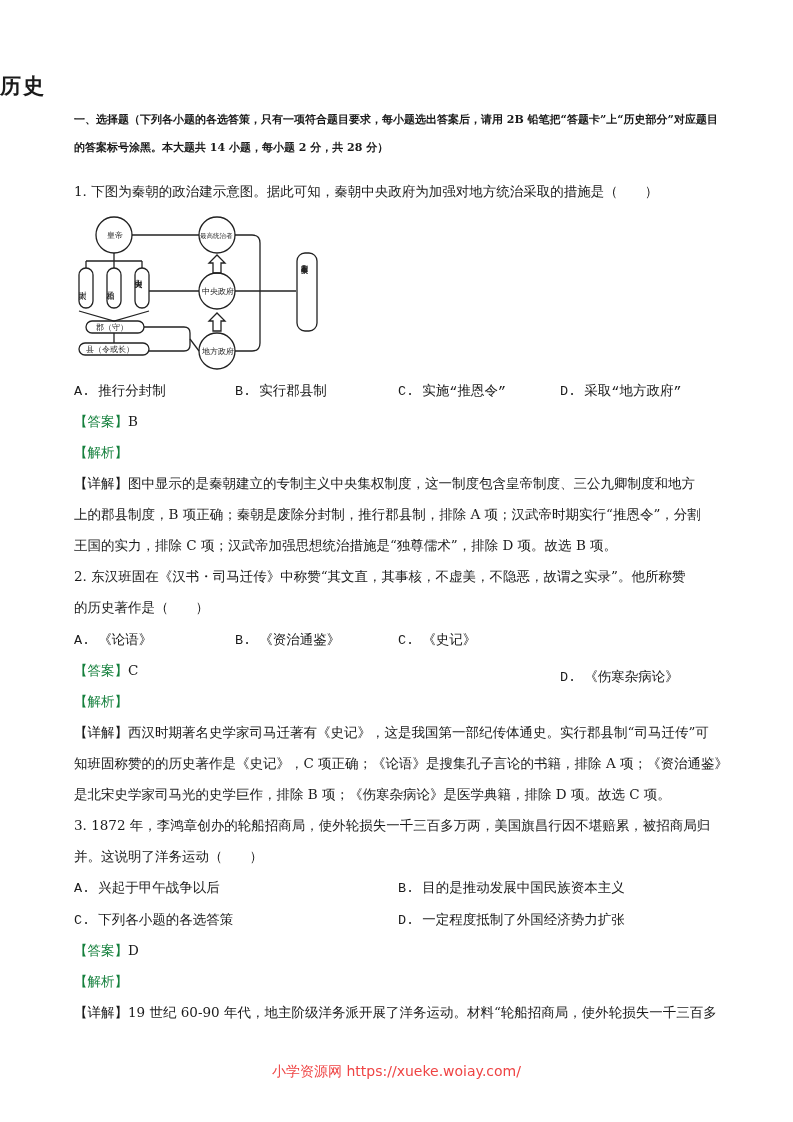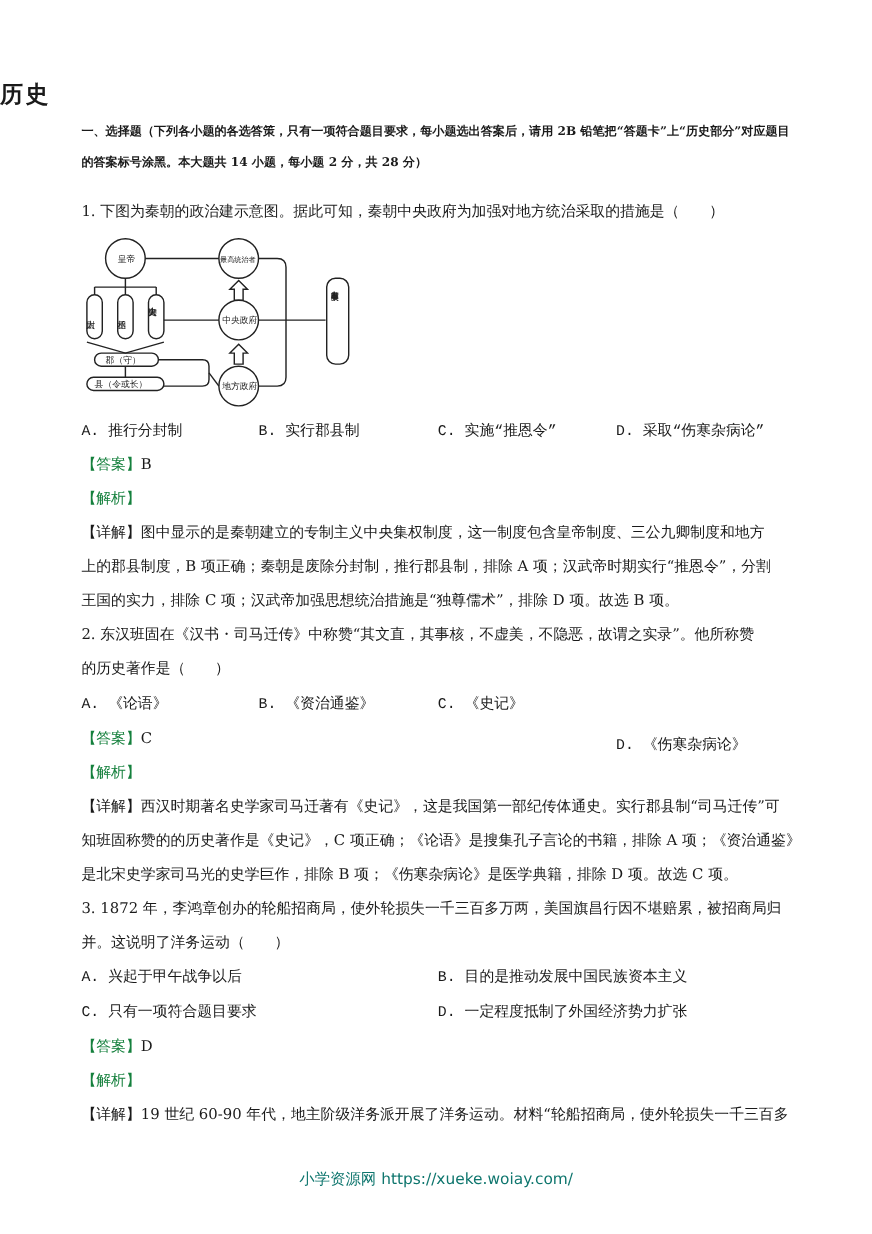--- a/index.html
+++ b/index.html
@@ -7,21 +7,21 @@
          font-family:"DejaVu Serif","Liberation Serif",serif; color:#1a1a1a; }
   .title { position:absolute; top:72px; left:0; width:793px; text-align:left;
            font-size:21px; font-weight:bold; letter-spacing:2px; }
   .section { position:absolute; left:74px; width:650px; top:106px;
              font-size:11px; font-weight:bold; line-height:28px; }
   .line { position:absolute; left:74px; width:650px; font-size:13.5px; white-space:nowrap; }
   .opt { position:absolute; font-size:13.5px; white-space:nowrap;font-family:Liberation Mono, monospace; }
   .blue { color:#15803d; }
   .diagram { position:absolute; left:74px; top:213px; width:250px; height:160px; }
   .footer { position:absolute; top:1063px; left:0; width:793px; text-align:center;
-            font-family:"DejaVu Sans","Liberation Sans",sans-serif; font-size:14px; color:#0f766e; }
+            font-family:"DejaVu Sans","Liberation Sans",sans-serif; font-size:14px; color:#ef4444; }
   svg text { font-family:"DejaVu Sans","Liberation Sans",sans-serif; font-size:8px; fill:#222; }
 </style>
 </head>
 <body>
 
 <div class="title">历史</div>
 <div class="section">一、选择题（下列各小题的各选答策，只有一项符合题目要求，每小题选出答案后，请用 2B 铅笔把“答题卡”上“历史部分”对应题目的答案标号涂黑。本大题共 14 小题，每小题 2 分，共 28 分）</div>
 
 <div class="line" style="top:183px">1. 下图为秦朝的政治建示意图。据此可知，秦朝中央政府为加强对地方统治采取的措施是（　　）</div>
 
@@ -63,21 +63,21 @@
     <text x="126" y="25" style="font-size:6.5px">最高统治者</text>
     <text x="128" y="81">中央政府</text>
     <text x="128" y="141">地方政府</text>
     <text x="230" y="46" style="writing-mode:tb;font-size:7px">君主专制 中央集权</text>
   </svg>
 </div>
 
 <div class="opt" style="top:382px;left:74px">A. 推行分封制</div>
 <div class="opt" style="top:382px;left:235px">B. 实行郡县制</div>
 <div class="opt" style="top:382px;left:398px">C. 实施“推恩令”</div>
-<div class="opt" style="top:382px;left:560px">D. 采取“伤寒杂病论”</div>
+<div class="opt" style="top:382px;left:560px">D. 采取“地方政府”</div>
 
 <div class="line" style="top:413px"><span class="blue">【答案】</span><span>B</span></div>
 <div class="line blue" style="top:444px">【解析】</div>
 <div class="line" style="top:475px"><span>【详解】</span><span>图中显示的是秦朝建立的专制主义中央集权制度，这一制度包含皇帝制度、三公九卿制度和地方</span></div>
 <div class="line" style="top:506px">上的郡县制度，B 项正确；秦朝是废除分封制，推行郡县制，排除 A 项；汉武帝时期实行“推恩令”，分割</div>
 <div class="line" style="top:537px">王国的实力，排除 C 项；汉武帝加强思想统治措施是“独尊儒术”，排除 D 项。故选 B 项。</div>
 
 <div class="line" style="top:568px">2. 东汉班固在《汉书・司马迁传》中称赞“其文直，其事核，不虚美，不隐恶，故谓之实录”。他所称赞</div>
 <div class="line" style="top:599px">的历史著作是（　　）</div>
 <div class="opt" style="top:631px;left:74px">A. 《论语》</div>
@@ -87,19 +87,19 @@
 <div class="line" style="top:662px"><span class="blue">【答案】</span><span>C</span></div>
 <div class="line blue" style="top:693px">【解析】</div>
 <div class="line" style="top:724px"><span>【详解】</span><span>西汉时期著名史学家司马迁著有《史记》，这是我国第一部纪传体通史。实行郡县制“司马迁传”可</span></div>
 <div class="line" style="top:755px">知班固称赞的的历史著作是《史记》，C 项正确；《论语》是搜集孔子言论的书籍，排除 A 项；《资治通鉴》</div>
 <div class="line" style="top:786px">是北宋史学家司马光的史学巨作，排除 B 项；《伤寒杂病论》是医学典籍，排除 D 项。故选 C 项。</div>
 
 <div class="line" style="top:817px">3. 1872 年，李鸿章创办的轮船招商局，使外轮损失一千三百多万两，美国旗昌行因不堪赔累，被招商局归</div>
 <div class="line" style="top:848px">并。这说明了洋务运动（　　）</div>
 <div class="opt" style="top:879px;left:74px">A. 兴起于甲午战争以后</div>
 <div class="opt" style="top:879px;left:398px">B. 目的是推动发展中国民族资本主义</div>
-<div class="opt" style="top:911px;left:74px">C. 只有一项符合题目要求</div>
+<div class="opt" style="top:911px;left:74px">C. 下列各小题的各选答策</div>
 <div class="opt" style="top:911px;left:398px">D. 一定程度抵制了外国经济势力扩张</div>
 <div class="line" style="top:942px"><span class="blue">【答案】</span><span>D</span></div>
 <div class="line blue" style="top:973px">【解析】</div>
 <div class="line" style="top:1004px"><span>【详解】</span><span>19 世纪 60-90 年代，地主阶级洋务派开展了洋务运动。材料“轮船招商局，使外轮损失一千三百多</span></div>
 
 <div class="footer">小学资源网 https://xueke.woiay.com/</div>
 
 </body></html>

